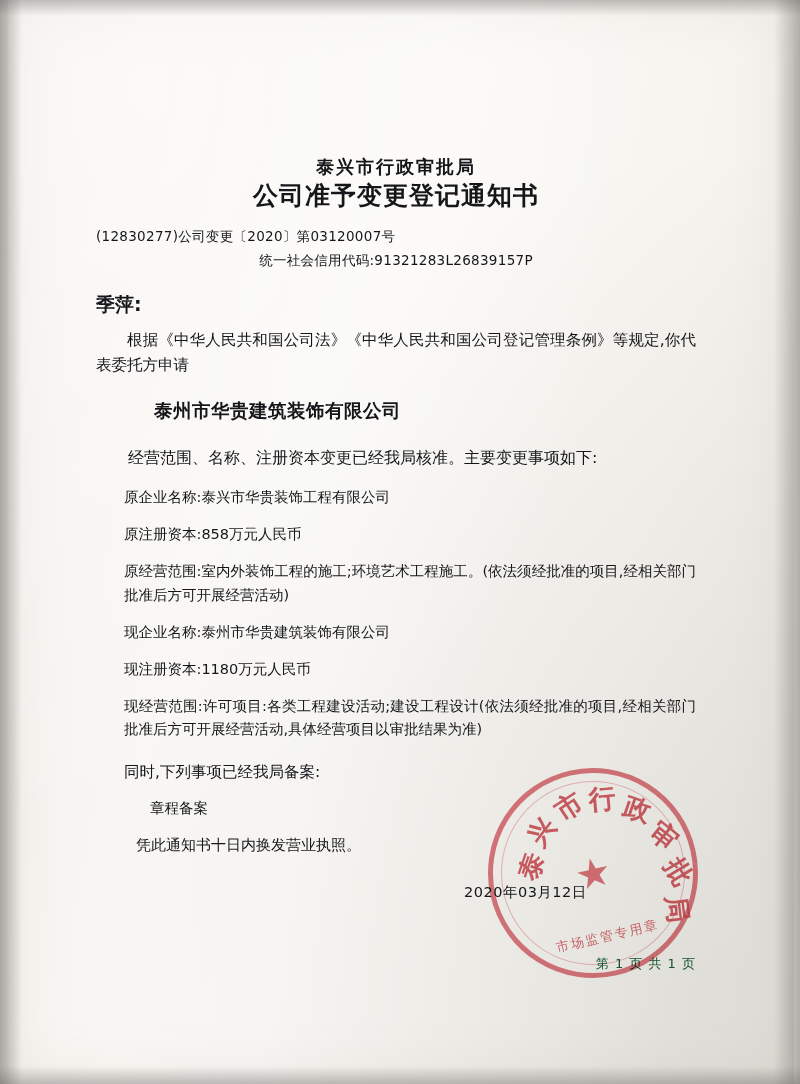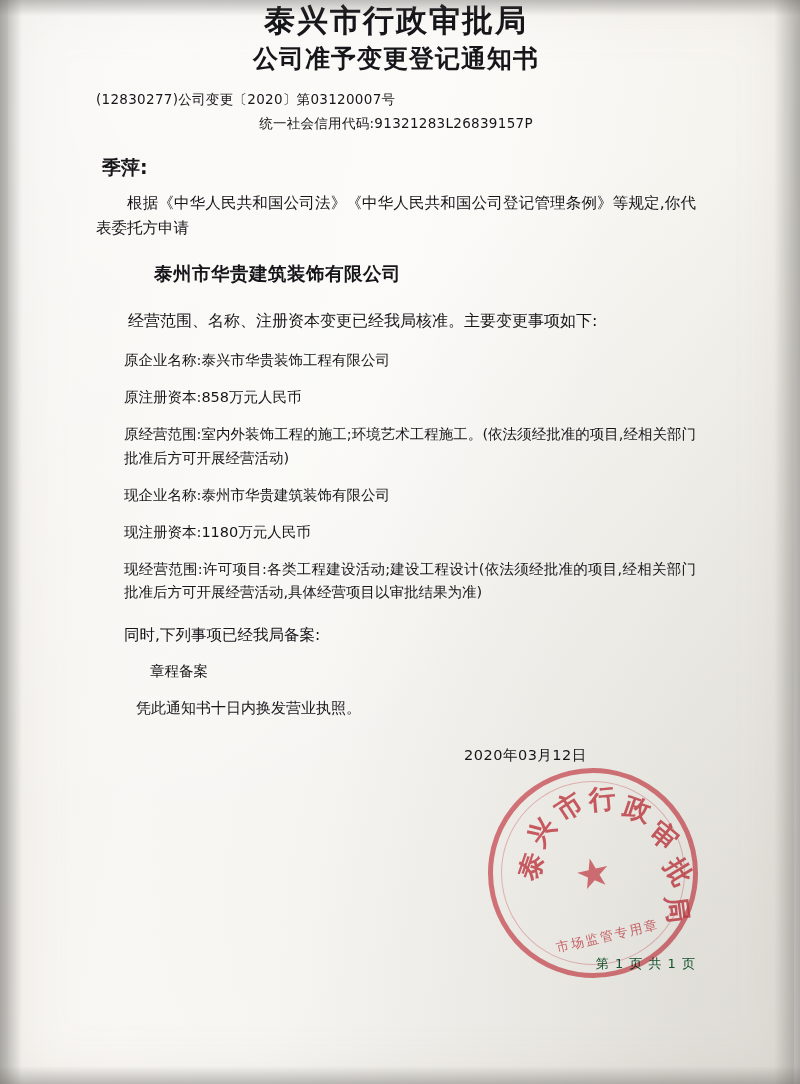--- a/index.html
+++ b/index.html
@@ -52,22 +52,23 @@
   .content {
     position: absolute;
     left: 96px; top: 0; width: 600px; height: 1084px;
     color: #16161a;
   }
 
   .title-main {
     text-align: center;
     font-family: "DejaVu Sans", sans-serif;
     font-weight: bold;
-    font-size: 31px;
+    font-size: 18px;
     letter-spacing: 2px;
+    margin-top: 155px;
   }
   .title-sub {
     text-align: center;
     font-weight: bold;
     font-size: 25px;
     letter-spacing: 1px;
   }
   .doc-no {
     text-align: left;
     font-size: 13.5px;
@@ -77,21 +78,20 @@
   .credit-code {
     text-align: center;
     font-size: 13.5px;
     margin-top: 6px;
     letter-spacing: 0.3px;
   }
   .salutation {
     font-size: 19px;
     font-weight: bold;
     margin-top: 22px;
-    margin-left: 6px;
   }
   .para {
     font-size: 15.5px;
     line-height: 1.62;
     margin-top: 10px;
     text-align: justify;
   }
   .para.indent { text-indent: 2em; }
   .company-name {
     font-size: 18.5px;

